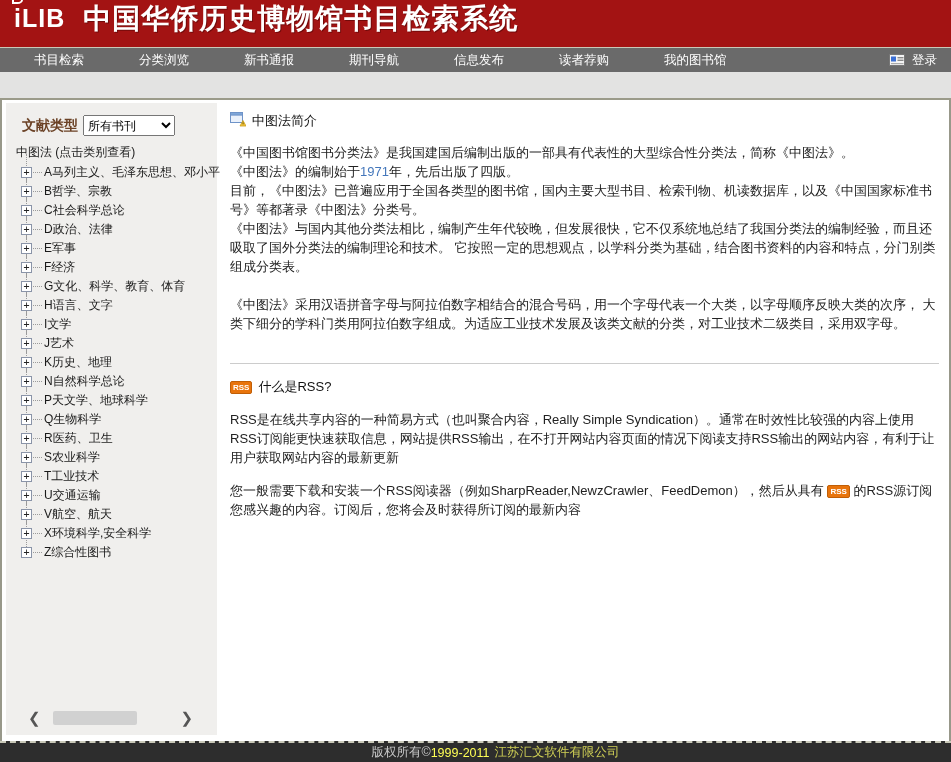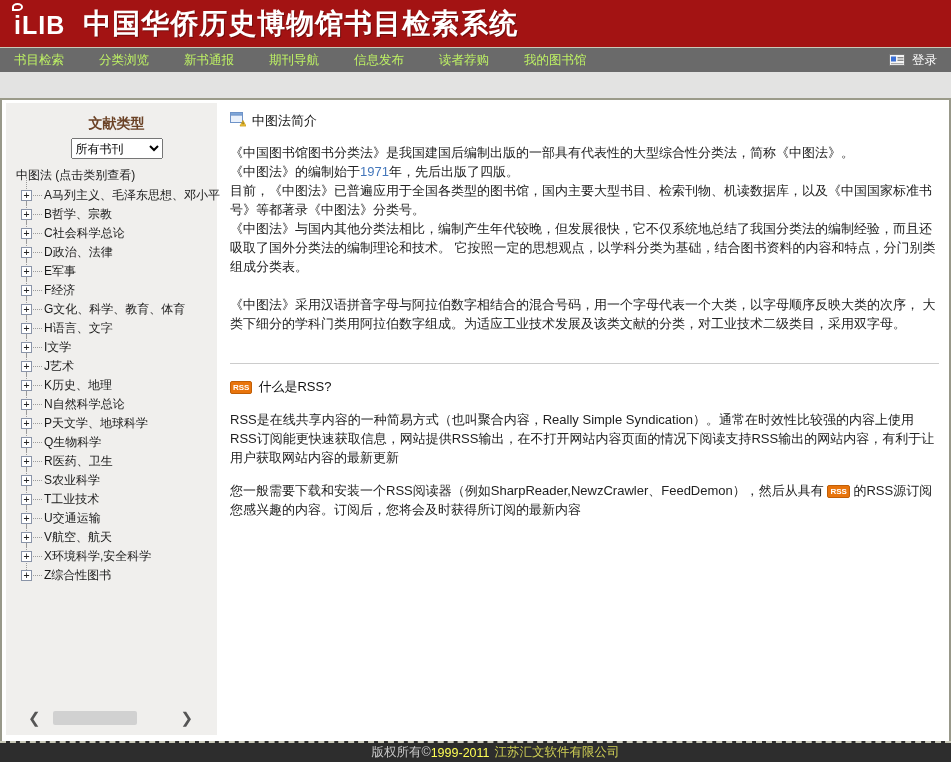--- a/index.html
+++ b/index.html
@@ -7,51 +7,51 @@
   body {
     font-family:"Liberation Sans","DejaVu Sans",sans-serif;
     background:#fff; width:951px; height:762px; overflow:hidden;
     position:relative;
   }
   .page { width:951px; height:762px; display:flex; flex-direction:column; }
 
   
   .header {
     height:48px; background:#A31313; color:#fff;
-    display:flex; align-items:center; padding:0 10px; flex:none;
+    display:flex; align-items:flex-start; padding:0 10px; flex:none;
     border-bottom:1px solid #C9C9B9;
   }
   .logo { position:relative; font-weight:bold; font-size:25px; letter-spacing:1px; margin:4px 18px 0 4px; }
   .logo .bubble {
     position:absolute; left:-2px; top:-8px; width:11px; height:8px;
     border:2px solid #fff; border-radius:50% 50% 50% 0;
     background:#A31313;
   }
   .title { font-size:28px; font-weight:bold; color:#fff; text-shadow:1px 1px 0 #700a0a; letter-spacing:1px; }
 
   
   .nav {
     height:24px; background:#6A6A6A; color:#fff; flex:none;
     display:flex; align-items:center; padding:0 14px; font-size:12.5px;
   }
   .nav-items { display:flex; gap:35px; }
-  .nav-item { color:#bef264; cursor:pointer; text-decoration:none; white-space:nowrap; }
+  .nav-item { color:#ffffff; cursor:pointer; text-decoration:none; white-space:nowrap;margin-left:20px; }
   .nav-login { margin-left:auto; display:flex; align-items:center; gap:7px; cursor:pointer; }
   .login-icon { display:inline-flex; }
 
   
   .strip { height:28px; background:#E3E3E2; border-bottom:2px solid #9B9B8A; flex:none; }
 
   
   .frame { flex:1; display:flex; background:#fff; border-left:2px solid #98988A; border-right:2px solid #98988A; overflow:hidden; }
   .sidebar {
     width:211px; margin:3px 0 6px 4px; background:#F0EFED;
     display:flex; flex-direction:column; padding:10px 6px 8px 8px; flex:none;
   }
-  .doctype-row { display:flex; align-items:center; gap:5px; padding:2px 0 6px 8px;flex-direction:column; }
+  .doctype-row { display:flex; align-items:center; gap:5px; padding:2px 0 6px 8px; }
   .doctype-label { font-weight:bold; font-size:14px; color:#6B4226; }
   .doctype-select { width:92px; height:21px; font-size:12px; font-family:Liberation Serif, serif; }
   .tree-title { font-size:12px; color:#1a1a1a; padding:2px 0 1px 2px; white-space:nowrap; }
 
   .tree { list-style:none; margin:1px 0 0 2px; }
   .tree li { position:relative; padding-left:28px; line-height:19px; font-size:12px; white-space:nowrap; }
   .tree li::before {
     content:""; position:absolute; left:10px; top:-9px; bottom:0;
     border-left:1px dotted #9a9a9a;
   }

